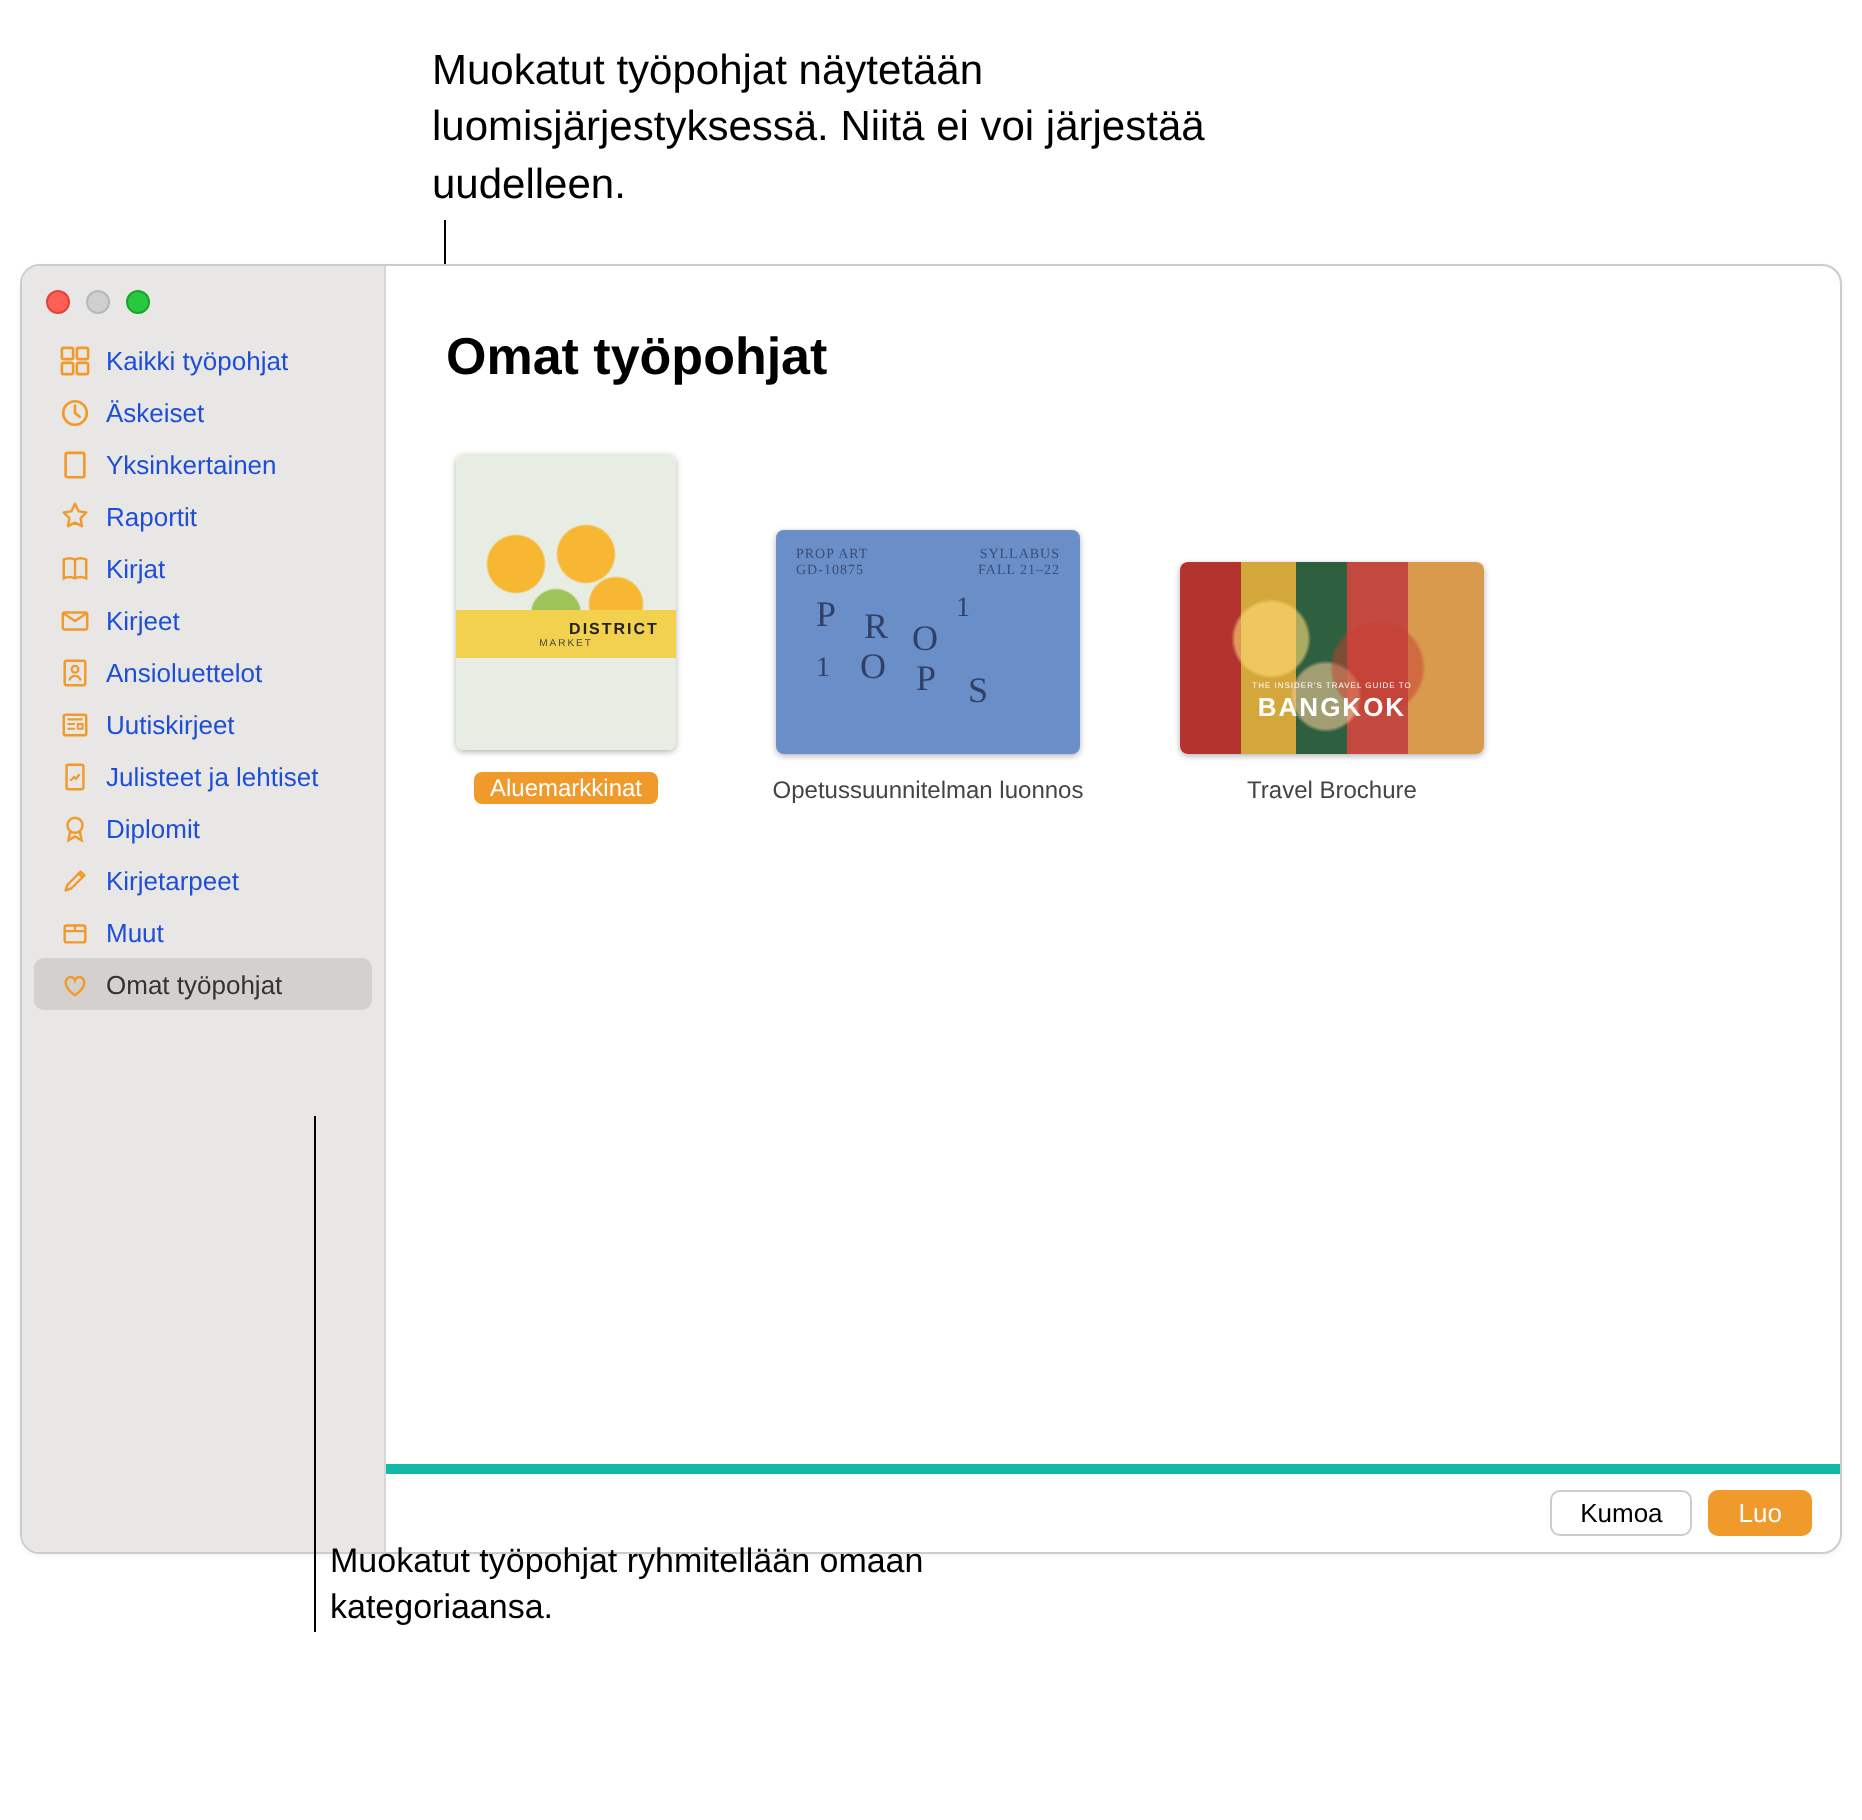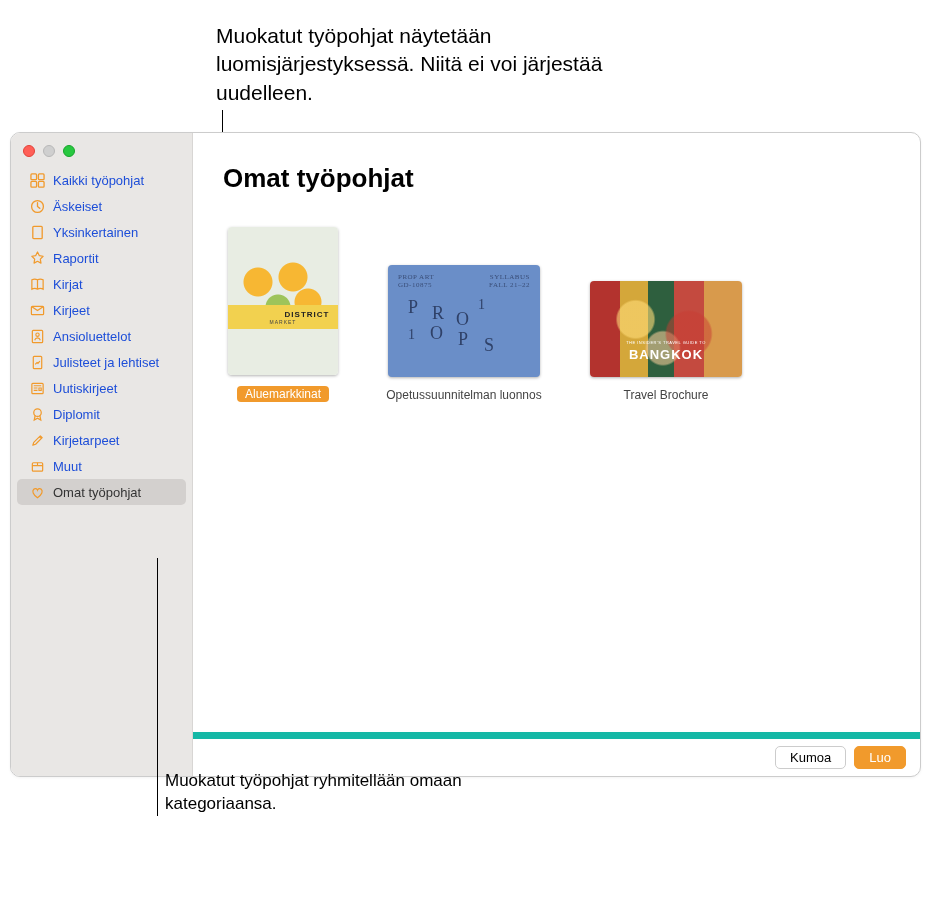--- a/index.html
+++ b/index.html
@@ -207,21 +207,21 @@
       radial-gradient(circle at 65% 55%, rgba(200,60,50,0.5) 0 22px, transparent 24px),
       radial-gradient(circle at 48% 70%, rgba(240,200,150,0.6) 0 16px, transparent 18px);
   }
   .thumb3-text{
     position:absolute;bottom:14px;left:0;right:0;text-align:center;
   }
   .thumb3-sub{font-size:4px;color:#fff;letter-spacing:0.5px;display:block;}
   .thumb3-title{font-size:13px;font-weight:800;color:#fff;letter-spacing:1px;line-height:1;}
   .footer {
     height:44px;
-    border-top:7px solid #14b8a6;
+    border-top:5px solid #14b8a6;
     display:flex;
     justify-content:flex-end;
     align-items:center;
     gap:8px;
     padding:0 14px;
   }
   .btn {
     font-size:13px;
     padding:3px 14px;
     border-radius:5px;
@@ -308,34 +308,34 @@
             <rect x="2.5" y="1.5" width="11" height="13" rx="1" fill="none" stroke="#f19a2c" stroke-width="1.3"></rect>
             <circle cx="8" cy="6" r="1.8" fill="none" stroke="#f19a2c" stroke-width="1.2"></circle>
             <path d="M5 12c.5-1.8 2-2.5 3-2.5s2.5.7 3 2.5" fill="none" stroke="#f19a2c" stroke-width="1.2"></path>
           </svg>
       </span>
       <span>Ansioluettelot</span>
     </div>
     <div class="side-item">
       <span class="side-icon">
         <svg width="15" height="15" viewBox="0 0 16 16">
+            <rect x="2" y="2.5" width="12" height="11" rx="1" fill="none" stroke="#f19a2c" stroke-width="1.3"></rect>
+            <path d="M4 5h8M4 7.5h4M4 10h4M9.5 7.5h2.5v2.5h-2.5z" fill="none" stroke="#f19a2c" stroke-width="1.1"></path>
+          </svg>
+      </span>
+      <span>Uutiskirjeet</span>
+    </div>
+    <div class="side-item">
+      <span class="side-icon">
+        <svg width="15" height="15" viewBox="0 0 16 16">
             <rect x="3.5" y="1.5" width="9" height="13" rx="1" fill="none" stroke="#f19a2c" stroke-width="1.3"></rect>
             <path d="M5.5 10l2-2 1 1 2-2.5" fill="none" stroke="#f19a2c" stroke-width="1.2"></path>
           </svg>
       </span>
       <span>Julisteet ja lehtiset</span>
-    </div>
-    <div class="side-item">
-      <span class="side-icon">
-        <svg width="15" height="15" viewBox="0 0 16 16">
-            <rect x="2" y="2.5" width="12" height="11" rx="1" fill="none" stroke="#f19a2c" stroke-width="1.3"></rect>
-            <path d="M4 5h8M4 7.5h4M4 10h4M9.5 7.5h2.5v2.5h-2.5z" fill="none" stroke="#f19a2c" stroke-width="1.1"></path>
-          </svg>
-      </span>
-      <span>Uutiskirjeet</span>
     </div>
     <div class="side-item">
       <span class="side-icon">
         <svg width="15" height="15" viewBox="0 0 16 16">
             <circle cx="8" cy="6" r="4" fill="none" stroke="#f19a2c" stroke-width="1.3"></circle>
             <path d="M5.5 9l-1 5 3.5-2 3.5 2-1-5" fill="none" stroke="#f19a2c" stroke-width="1.3"></path>
           </svg>
       </span>
       <span>Diplomit</span>
     </div>

